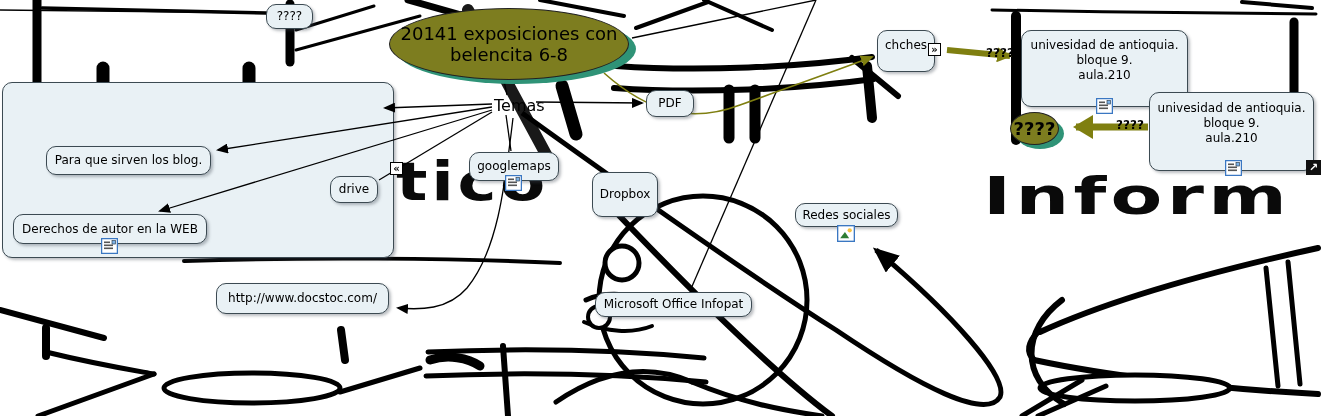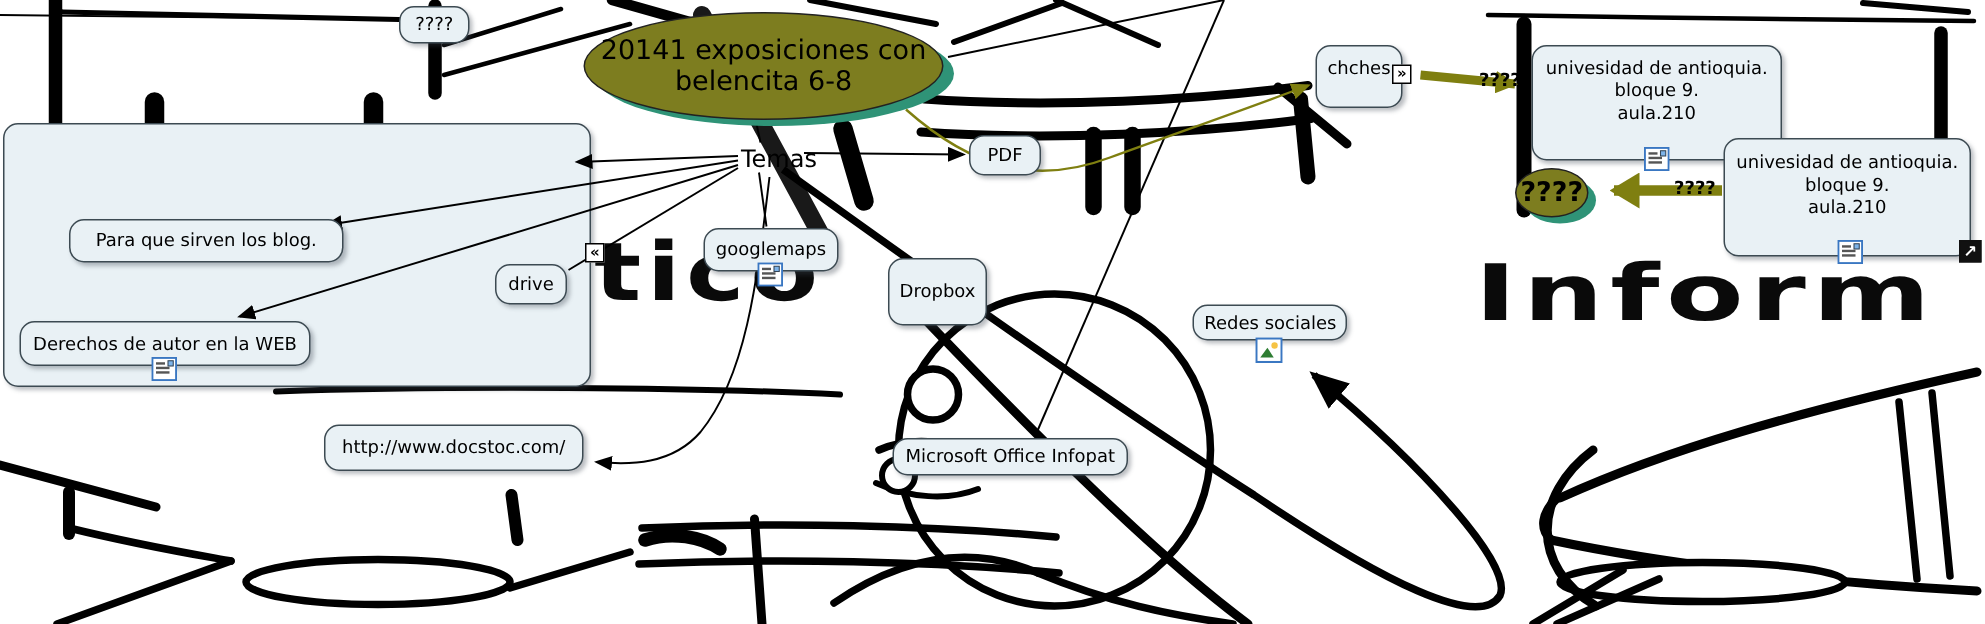--- a/index.html
+++ b/index.html
@@ -138,21 +138,21 @@
     <span>20141 exposiciones con belencita 6-8</span>
   </div>
 
   <div class="plainlabel" style="left:494px;top:96px;">Temas</div>
 
   <div class="concept" style="left:266px;top:4px;width:47px;height:25px;">
     <span>????</span>
   </div>
 
 
-  <div class="concept" style="left:46px;top:146px;width:183px;height:29px;">
+  <div class="concept" style="left:46px;top:146px;width:165px;height:29px;">
     <span>Para que sirven los blog.</span>
   </div>
 
   <div class="concept" style="left:330px;top:176px;width:48px;height:27px;">
     <span>drive</span>
   </div>
 
   <div class="concept" style="left:13px;top:214px;width:194px;height:30px;">
     <span>Derechos de autor en la WEB</span>
   </div>
@@ -184,21 +184,21 @@
   </div>
 
   <div class="concept" style="left:646px;top:90px;width:48px;height:27px;justify-content:center;">
     <span>PDF</span>
   </div>
 
   <div class="concept" style="left:595px;top:292px;width:157px;height:25px;">
     <span>Microsoft Office Infopat</span>
   </div>
 
-  <div class="concept" style="left:795px;top:203px;width:103px;height:24px;justify-content:flex-end;">
+  <div class="concept" style="left:795px;top:203px;width:103px;height:24px;">
     <span>Redes sociales</span>
   </div>
   <svg class="res-icon" style="left:837px;top:225px;width:18px;height:17px;" viewBox="0 0 17 16">
     <rect x="0.5" y="0.5" width="16" height="15" fill="#fff" stroke="#3a77c2" stroke-width="1.5"></rect>
     <path d="M3,12.5 L7.5,6.5 L11.5,12.5 z" fill="#2e7d32"></path>
     <circle cx="12" cy="5" r="2" fill="#f6c344"></circle>
   </svg>
 
   <div class="concept" style="left:877px;top:30px;width:58px;height:42px;align-items:flex-start;padding-top:7px;">
     <span>chches</span>

